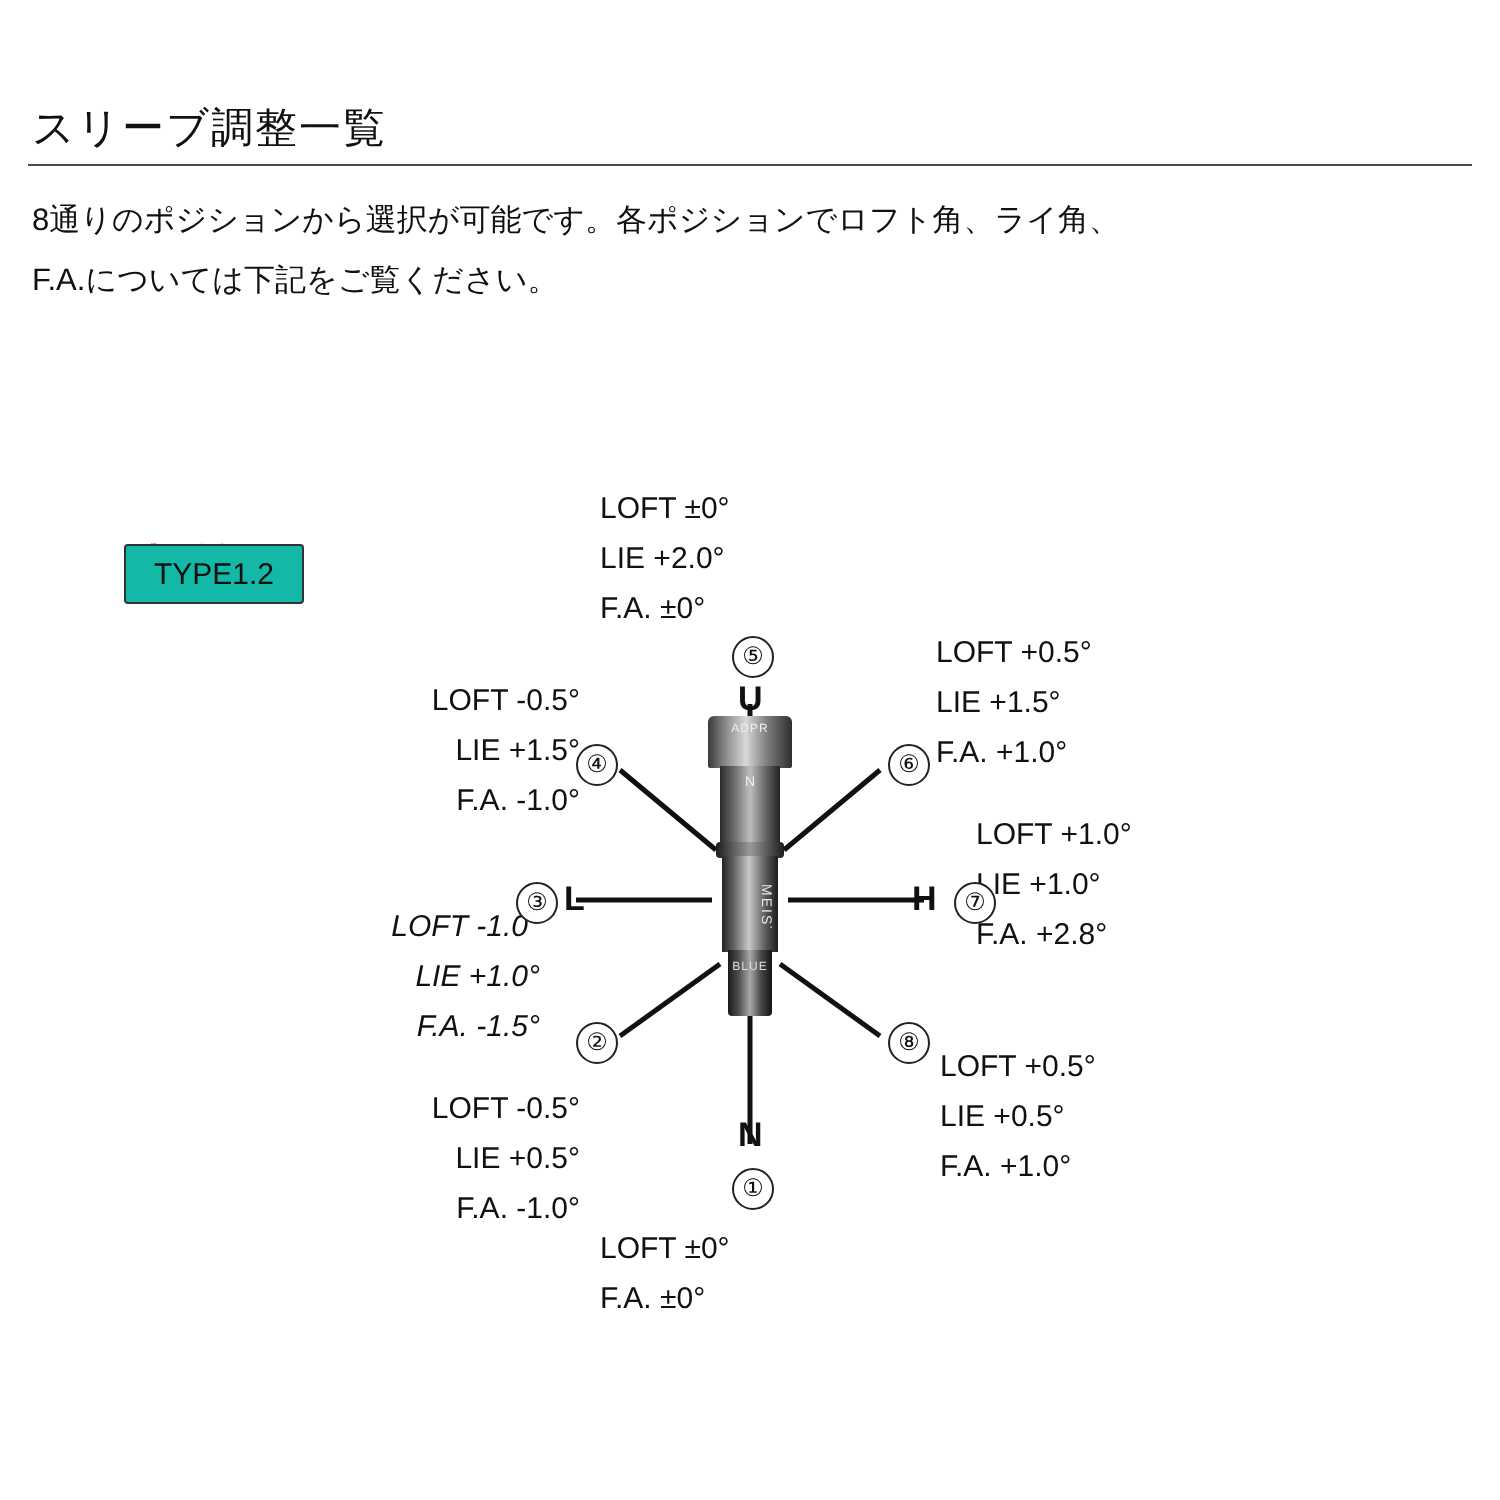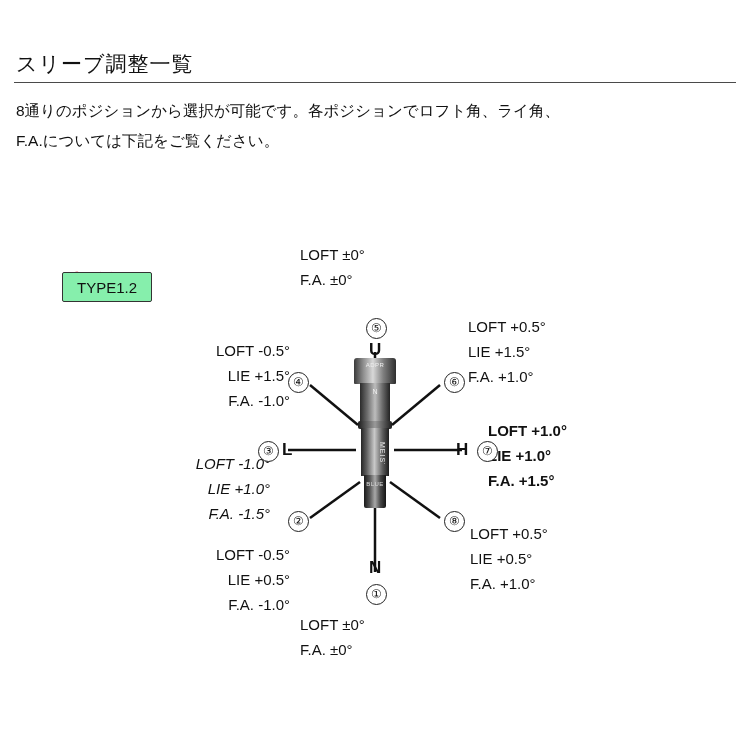--- a/index.html
+++ b/index.html
@@ -63,21 +63,21 @@
     top: 272px;
     width: 88px;
     height: 28px;
     border: 1px solid #333;
     border-radius: 2px;
     display: flex;
     align-items: center;
     justify-content: center;
     font-size: 15px;
     color: #111;
-    background: #86efac;
+    background: #14b8a6;
   }
 
   
   #diagram {
     position: absolute;
     left: 0;
     top: 0;
     width: 750px;
     height: 750px;
   }
@@ -252,20 +252,21 @@
       <div class="mark-n">N</div>
       <div class="band"></div>
       <div class="body"></div>
       <div class="mark-v">MEISTER</div>
       <div class="tip"></div>
       <div class="mark-small">BLUE</div>
     </div>
 
     <div class="spec center-align" style="left:300px; top:242px; width:150px;">
       <div>LOFT ±0°</div>
+      <div>LIE +2.0°</div>
       <div>F.A. ±0°</div>
     </div>
     <div class="num" style="left:366px; top:318px;">⑤</div>
     <div class="dirletter" style="left:369px; top:340px;">U</div>
 
     <div class="spec right-align" style="left:160px; top:314px; width:130px;">
       <div>LOFT -0.5°</div>
       <div>LIE +1.5°</div>
       <div>F.A. -1.0°</div>
     </div>
@@ -279,24 +280,24 @@
     <div class="num" style="left:444px; top:372px;">⑥</div>
 
     <div class="spec right-align" style="left:140px; top:427px; width:130px;font-style:italic;">
       <div>LOFT -1.0°</div>
       <div>LIE +1.0°</div>
       <div>F.A. -1.5°</div>
     </div>
     <div class="num" style="left:258px; top:441px;">③</div>
     <div class="dirletter" style="left:282px; top:440px;">L</div>
 
-    <div class="spec left-align" style="left:488px; top:418px; width:140px;font-weight:bold;">
+    <div class="spec left-align" style="left:488px; top:405px; width:140px;">
       <div>LOFT +1.0°</div>
       <div>LIE +1.0°</div>
-      <div>F.A. +1.5°</div>
+      <div>F.A. +2.8°</div>
     </div>
     <div class="dirletter" style="left:456px; top:440px;">H</div>
     <div class="num" style="left:477px; top:441px;">⑦</div>
 
     <div class="spec right-align" style="left:160px; top:518px; width:130px;">
       <div>LOFT -0.5°</div>
       <div>LIE +0.5°</div>
       <div>F.A. -1.0°</div>
     </div>
     <div class="num" style="left:288px; top:511px;">②</div>

